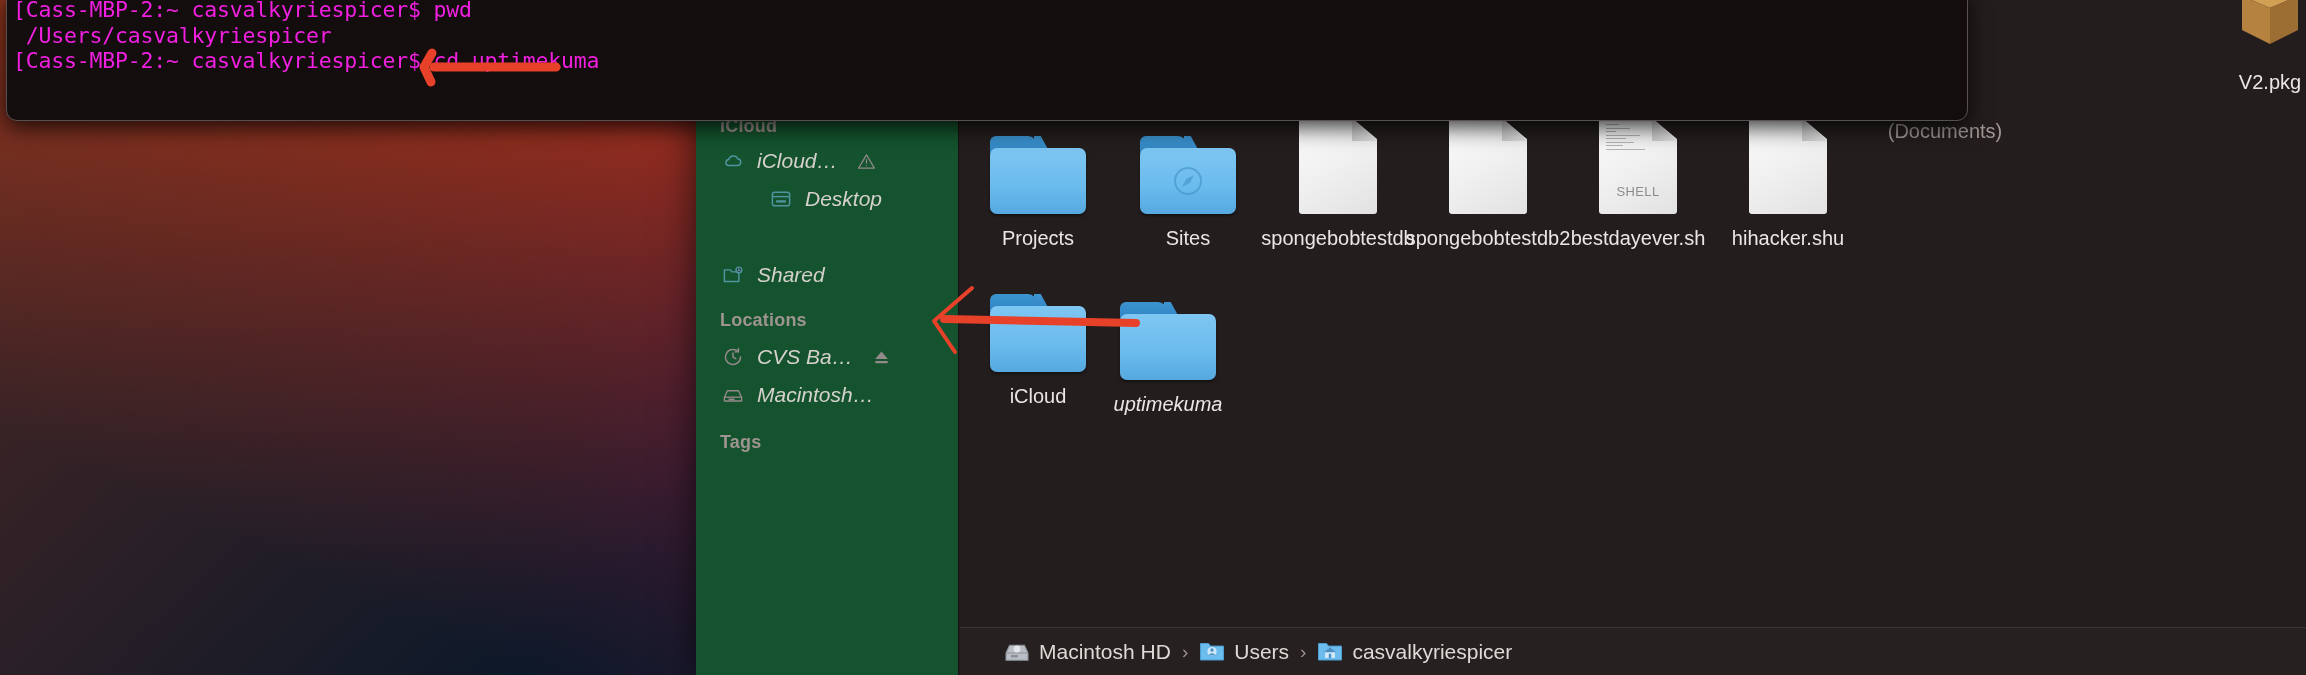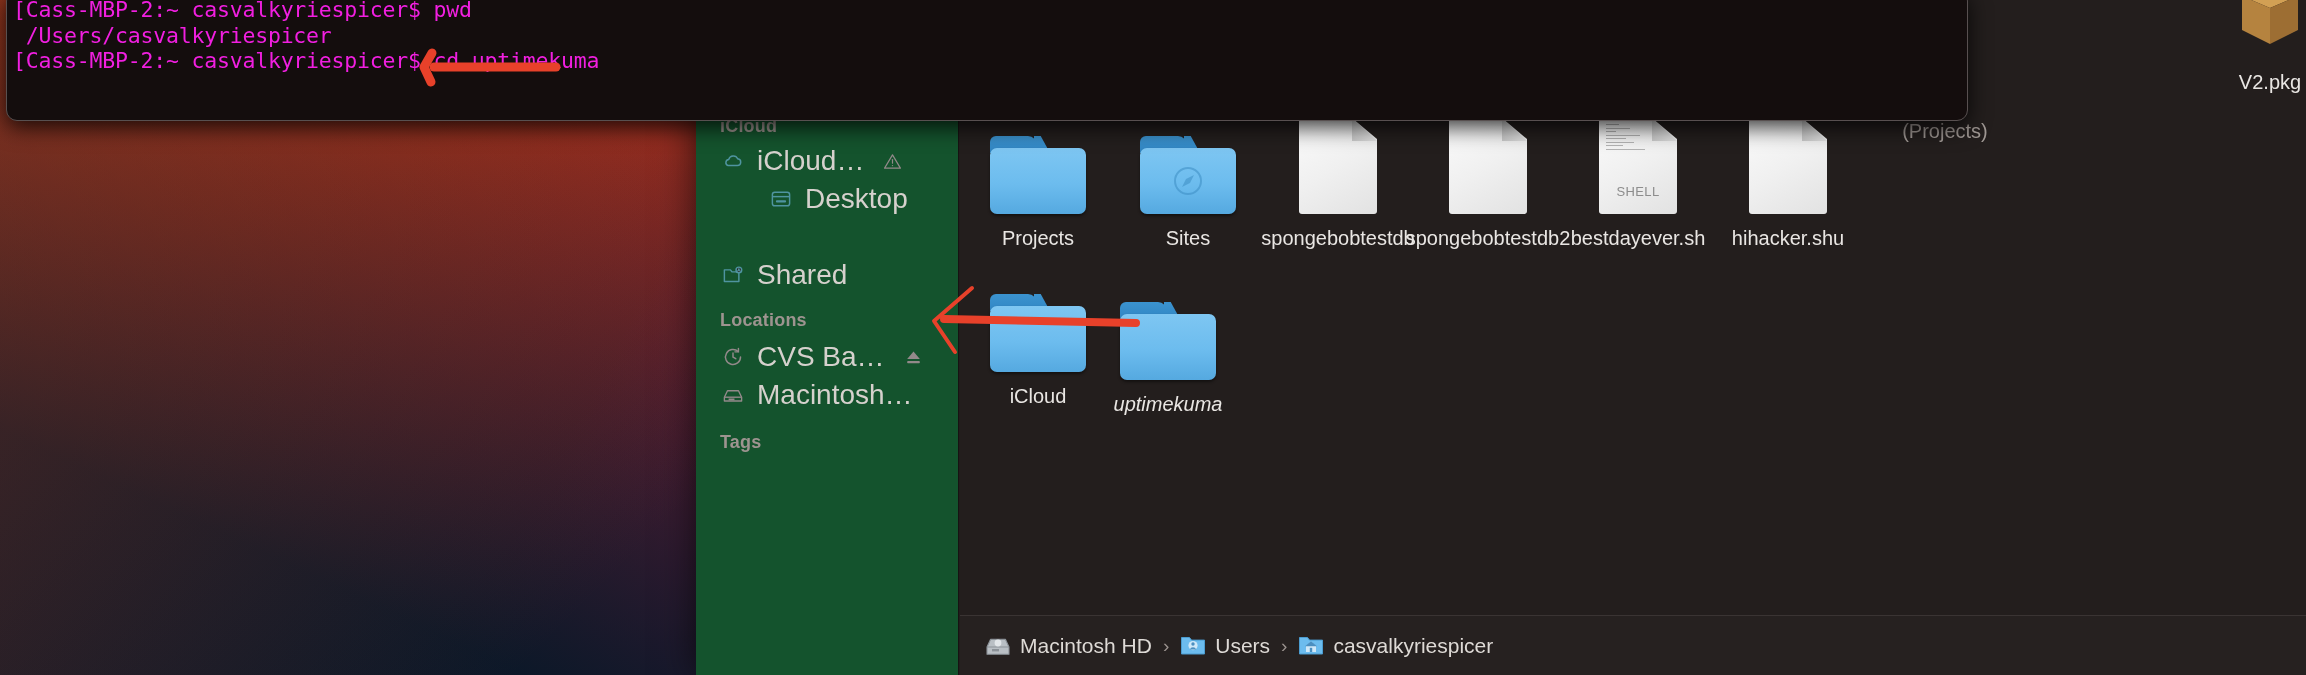--- a/index.html
+++ b/index.html
@@ -26,21 +26,21 @@
   #finder-sidebar { position:absolute; left:0; top:0; width:263px; height:675px;
      background:#14532d; border-right:1px solid #171313; }
   #finder-content { position:absolute; left:264px; top:0; right:0; height:675px;
      background:#231e1d; }
 
   .sb-group { color:#9e9490; font-size:18px; font-weight:bold; letter-spacing:.2px;
      padding-left:24px; }
   .sb-row { display:flex; align-items:center; height:38px; padding-left:24px; gap:11px; }
   .sb-ico { width:26px; height:24px; flex:0 0 26px; display:flex; align-items:center; justify-content:center; }
   .sb-ico svg { width:24px; height:22px; display:block; }
-  .sb-lbl { color:#d6d1cd; font-size:28px; white-space:nowrap; }
+  .sb-lbl { color:#d6d1cd; font-size:21px; white-space:nowrap;font-style:italic; }
   .sb-trail { margin-left:8px; display:flex; align-items:center; }
   .sb-trail svg { width:19px; height:19px; display:block; }
   .cell { position:absolute; width:180px; text-align:center; }
   .cell .art { height:104px; display:flex; align-items:flex-end; justify-content:center; }
   .cell .nm { margin-top:12px; color:#e9e6e3; font-size:20px; line-height:25px;
      word-wrap:break-word; }
 
   
   .folder { position:relative; width:96px; height:78px; }
   .folder .tab { position:absolute; left:0; top:0; width:47px; height:17px;
@@ -67,23 +67,23 @@
   .doc .kind { position:absolute; left:0; right:0; bottom:15px; text-align:center;
      font-size:13px; color:#8d8d8d; letter-spacing:.4px; }
   .doc .lines { position:absolute; left:7px; top:6px; width:44px; }
   .doc .lines i { display:block; height:1px; background:#b4b4b4; margin-bottom:2.5px; }
 
   
   .pkg { position:relative; width:96px; height:96px; }
   .pkg svg { width:96px; height:96px; display:block; }
 
   
-  #pathbar { position:absolute; left:0; right:0; bottom:0; height:60px;
+  #pathbar { position:absolute; left:0; right:0; bottom:0; height:48px;
      background:#262120; border-top:1px solid #3a3433;
-     display:flex; align-items:center; padding-left:25px; gap:9px; }
+     display:flex; align-items:center; padding-left:44px; gap:9px; }
   .crumb { display:flex; align-items:center; gap:9px; }
   .crumb .ci { width:26px; height:24px; display:flex; align-items:center; justify-content:center; }
   .crumb .ci svg { width:26px; height:23px; display:block; }
   .crumb .ct { color:#dedad6; font-size:21px; white-space:nowrap; }
   .sep { color:#9a928e; font-size:19px; padding:0 2px; }
 
   
   #terminal { position:absolute; left:6px; top:-10px; width:1962px; height:131px;
      background:#140d0d; border-radius:11px;
      border:1px solid #585050;
@@ -187,21 +187,21 @@
 
       <div class="sb-group" style="position:absolute;top:432px;left:0;">Tags</div>
     </div>
 
     <div id="finder-content">
 
       <div class="ghost" style="left:60px;top:-42px;width:118px;height:118px;"></div>
       <div class="ghost" style="left:300px;top:-42px;width:118px;height:118px;"></div>
       <div class="ghost" style="left:545px;top:-42px;width:118px;height:118px;background:#2b2725;"></div>
 
-      <div style="position:absolute;left:885px;top:120px;width:200px;text-align:center;color:#a09894;font-size:20px;">(Projects)</div>
+      <div style="position:absolute;left:885px;top:120px;width:200px;text-align:center;color:#a09894;font-size:20px;">(Documents)</div>
 
       <div class="cell" style="left:1220px;top:-46px;">
         <div class="art">
           <div class="pkg">
             <svg viewBox="0 0 96 96">
               <path d="M20 34 48 22l28 12-28 12z" fill="#d2a054"></path>
               <path d="M20 34v34l28 14V46z" fill="#b5833f"></path>
               <path d="M76 34v34L48 82V46z" fill="#9d6e33"></path>
               <path d="M30 14 62 6l10 18-30 10z" fill="#e0cf5f"></path>
               <path d="M18 22 44 12l6 16-28 10z" fill="#c58f47"></path>

